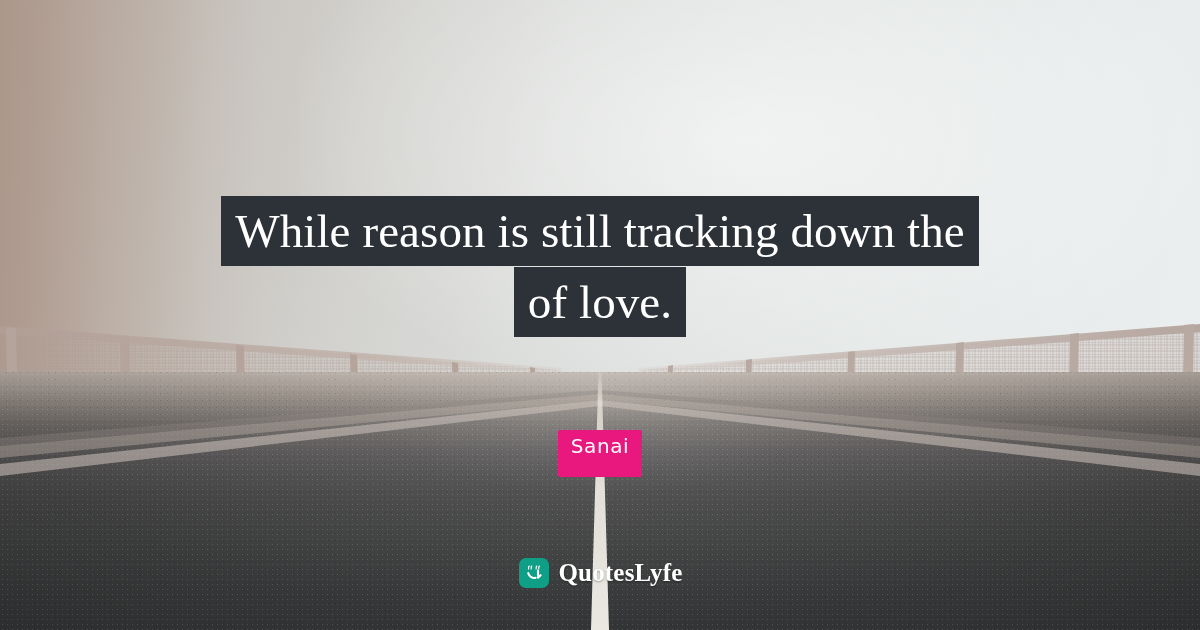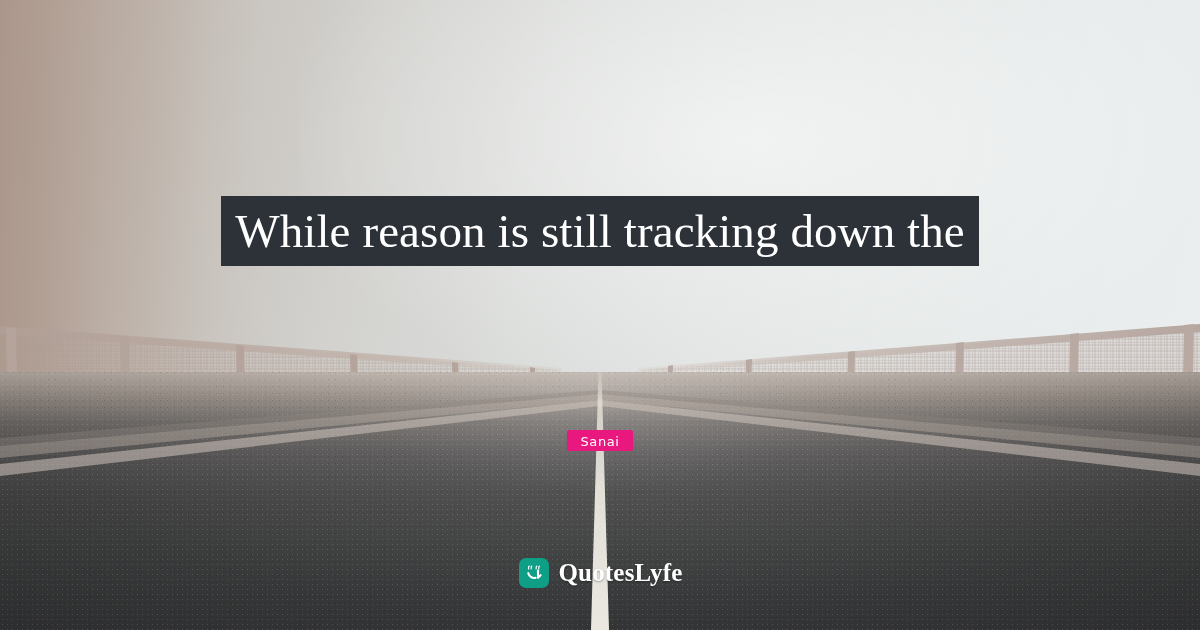--- a/index.html
+++ b/index.html
@@ -137,24 +137,24 @@
     position: absolute;
     left: 0; top: 430px;
     width: 1200px;
     text-align: center;
   }
   .author-badge {
     display: inline-block;
     background: #e8187e;
     color: #ffffff;
     font-family: "DejaVu Sans", sans-serif;
-    font-size: 13px;
+    font-size: 20px;
     font-weight: 400;
     letter-spacing: 0.6px;
-    padding: 4px 13px 2px 13px;
+    padding: 4px 13px 19px 13px;
     border-radius: 2px;
   }
 
   
   .logo-wrap {
     position: absolute;
     left: 1px; top: 558px;
     width: 1200px;
     display: flex;
     align-items: center;
@@ -306,20 +306,23 @@
         </linearGradient>
       </defs>
       <polygon points="598.5,0 601.5,0 609,258 591,258" fill="url(#clg)"></polygon>
     </svg>
   </div>
 
   <div class="quote-wrap">
     <div class="qrow">
       <span class="qline">While reason is still tracking down the</span>
     </div>
+    <div class="qrow">
+      <span class="qline">of love.</span>
+    </div>
   </div>
 
   <div class="author-wrap">
     <span class="author-badge">Sanai</span>
   </div>
 
   <div class="logo-wrap">
     <span class="logo-mark">
       <svg width="22" height="22" viewBox="0 0 22 22">
 

